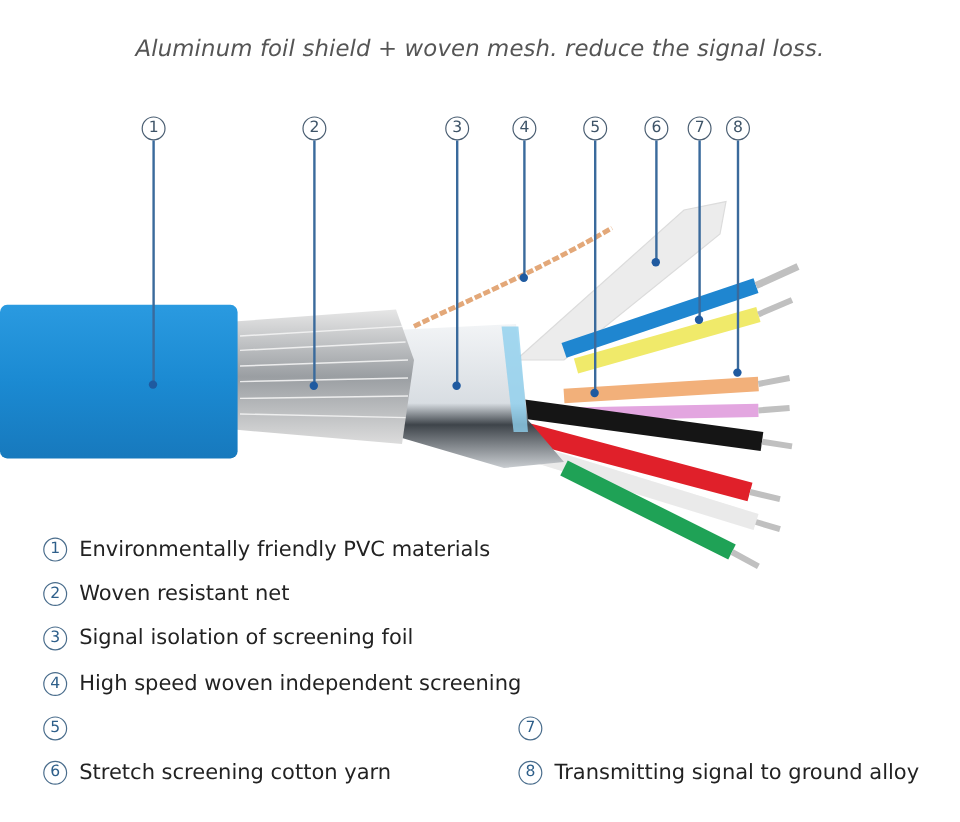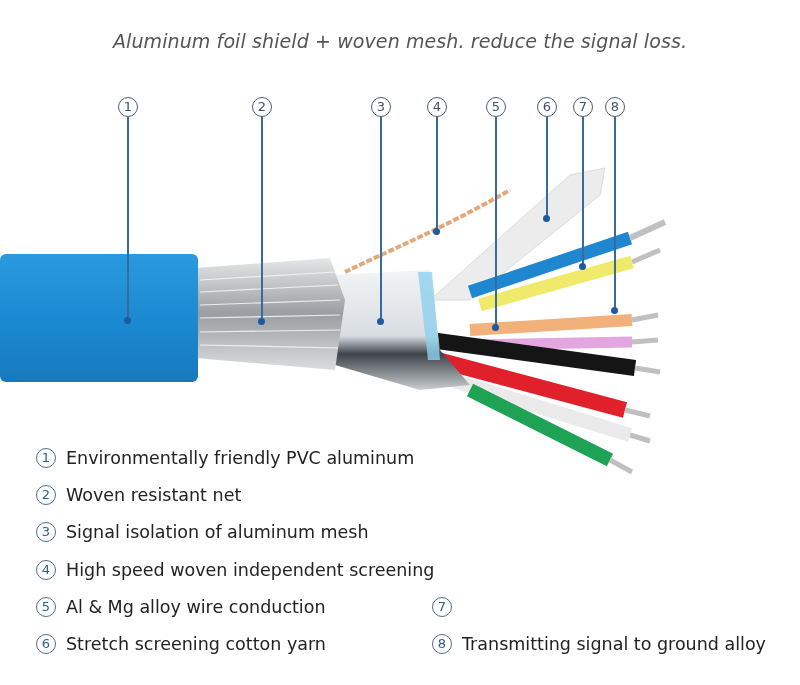--- a/index.html
+++ b/index.html
@@ -124,37 +124,36 @@
 </div>
 <div>
   <div class="callout-num" style="left:605px;top:97px;">8</div>
   <div class="callout-line" style="left:614px;top:117px;height:193px;"></div>
   <div class="callout-dot" style="left:611px;top:307px;"></div>
 </div>
 
 <div>
   <div class="legend-item" style="left:36px;top:448px;">
     <span class="legend-num">1</span>
-    <span>Environmentally friendly PVC aluminum</span>
+    <span>Environmentally friendly PVC materials</span>
   </div>
   <div class="legend-item" style="left:36px;top:485px;">
     <span class="legend-num">2</span>
     <span>Woven resistant net</span>
   </div>
   <div class="legend-item" style="left:36px;top:522px;">
     <span class="legend-num">3</span>
-    <span>Signal isolation of aluminum mesh</span>
+    <span>Signal isolation of screening foil</span>
   </div>
   <div class="legend-item" style="left:36px;top:560px;">
     <span class="legend-num">4</span>
     <span>High speed woven independent screening</span>
   </div>
   <div class="legend-item" style="left:36px;top:597px;">
     <span class="legend-num">5</span>
-    <span>Al &amp; Mg alloy wire conduction</span>
   </div>
   <div class="legend-item" style="left:36px;top:634px;">
     <span class="legend-num">6</span>
     <span>Stretch screening cotton yarn</span>
   </div>
   <div class="legend-item" style="left:432px;top:597px;">
     <span class="legend-num">7</span>
   </div>
   <div class="legend-item" style="left:432px;top:634px;">
     <span class="legend-num">8</span>

